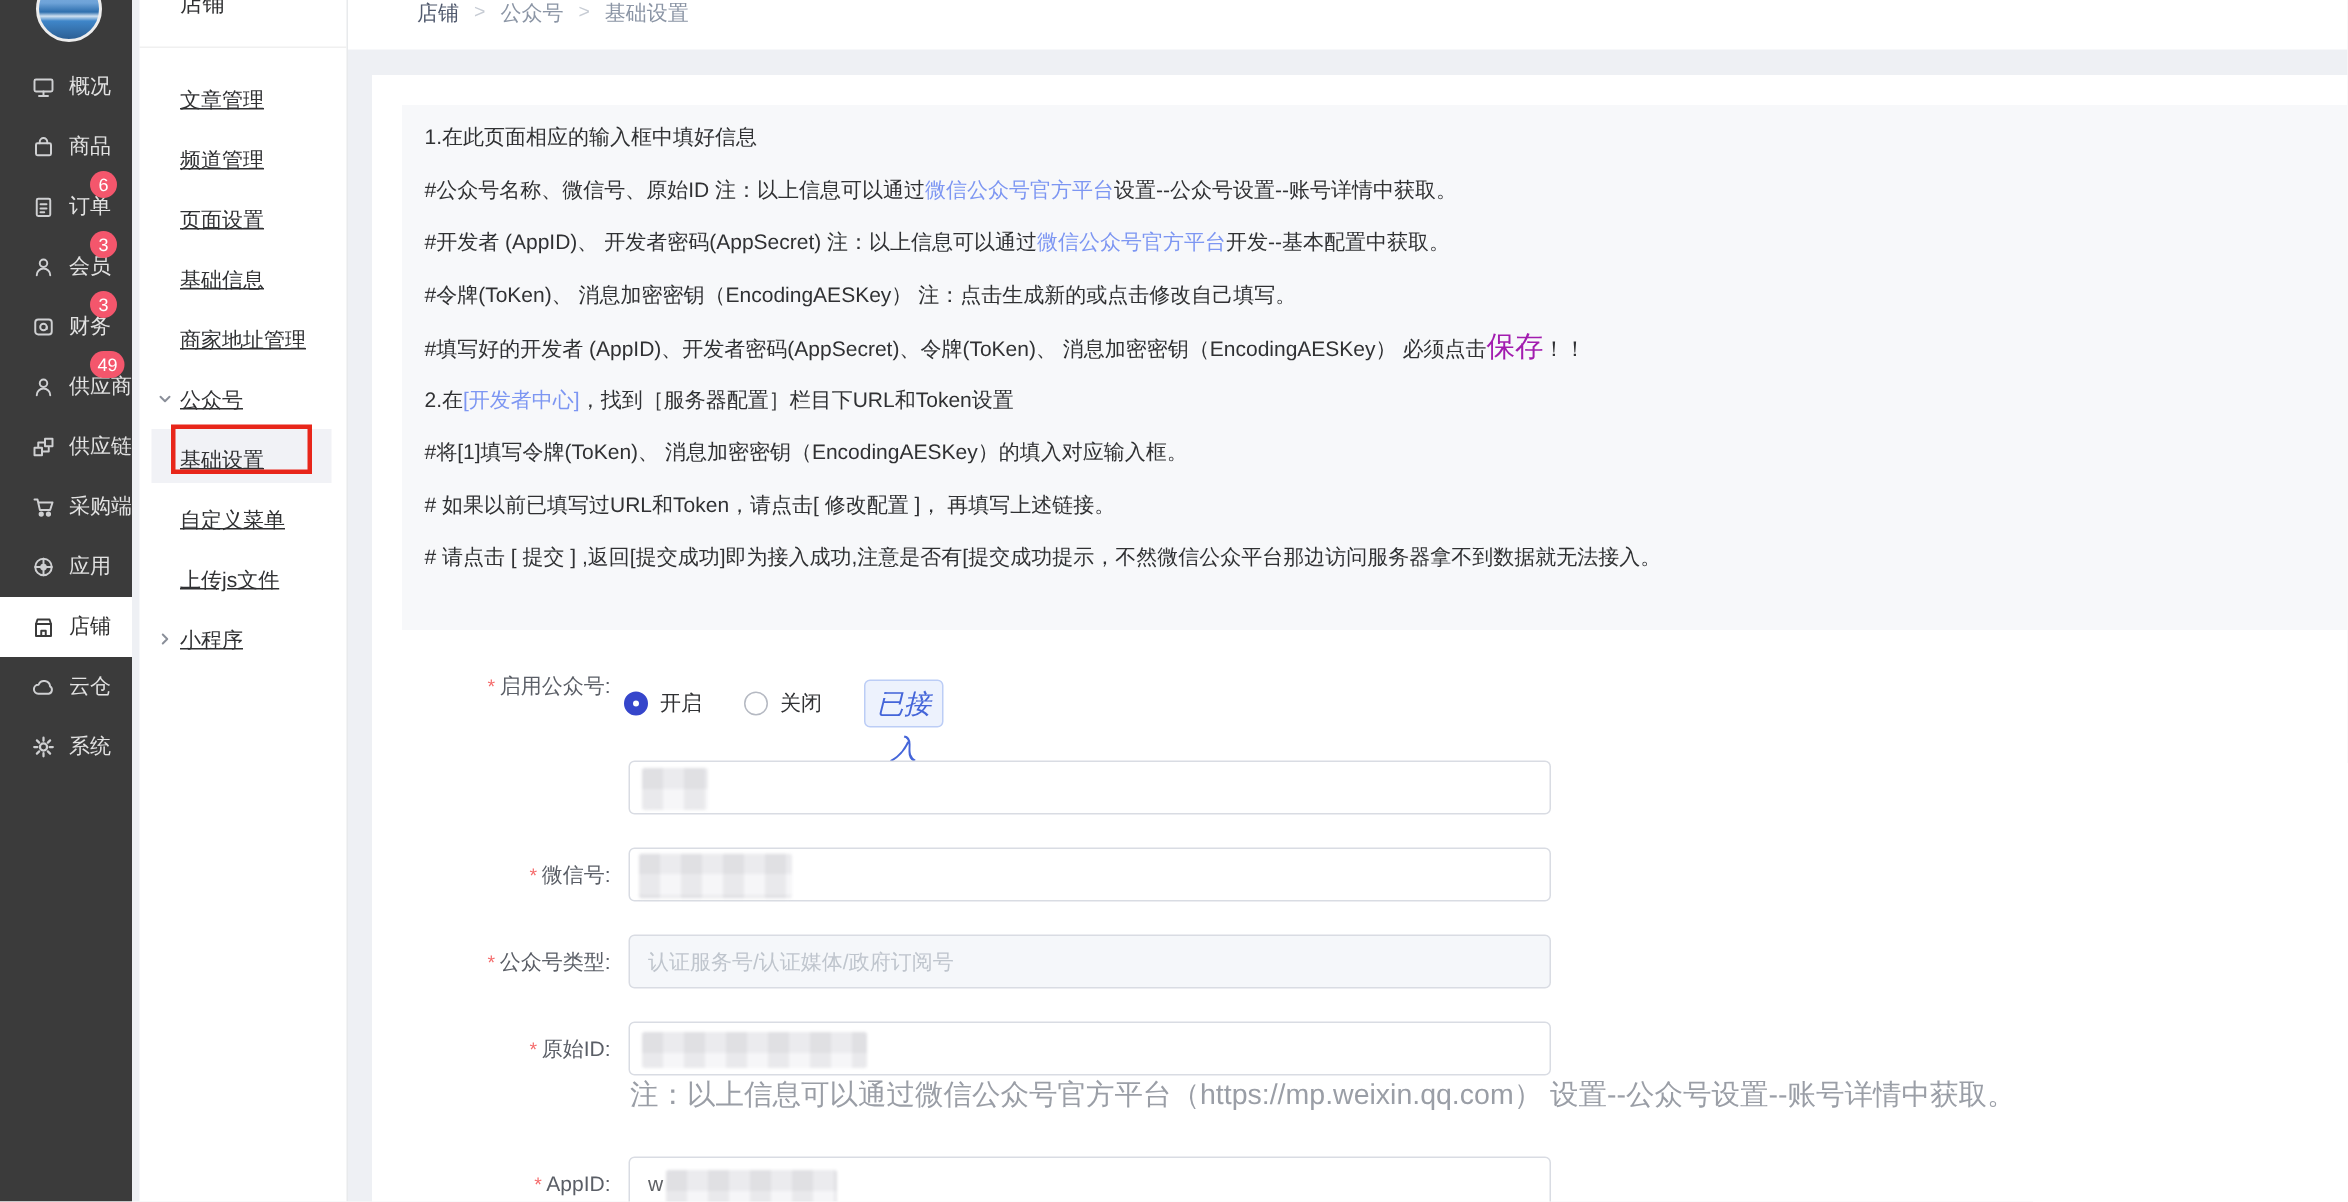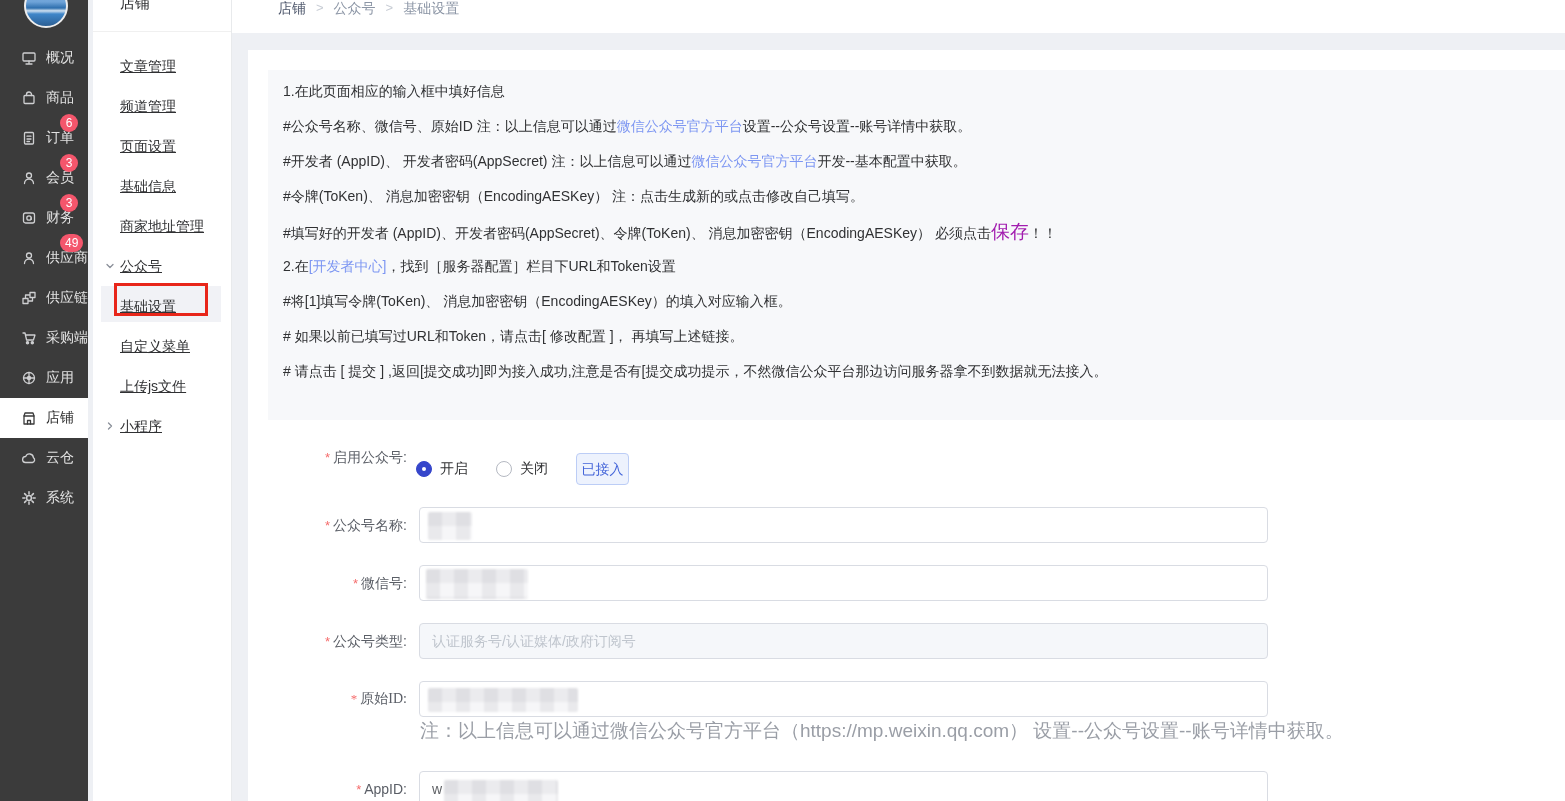--- a/index.html
+++ b/index.html
@@ -50,38 +50,38 @@
     position:absolute; left:20px; top:20px; right:-12px; height:350px;
     background:#f7f8fa; padding:4px 0 0 15px; font-size:14px; color:#303133;
   }
   .ins-line { height:35px; line-height:35px; white-space:nowrap; }
   .link { color:#7d96f2; cursor:pointer; }
   .save-red { color:#a21caf; font-size:19px; }
   
   .f-label { position:absolute; left:0; width:159px; text-align:right; font-size:14px; color:#5a5e66; line-height:36px; white-space:nowrap; }
   .req { color:#f56c6c; margin-right:3px; font-size:13px; }
   .f-input {
-    position:absolute; left:171px; width:849px; height:36px;
+    position:absolute; left:171px; width:615px; height:36px;
     border:1px solid #d9dce3; border-radius:4px; background:#fff;
     font-size:14px; color:#606266; line-height:34px; padding-left:12px;
   }
   .f-input.disabled { background:#f5f7fa; color:#bfc5cd; cursor:not-allowed; }
   .blob {
     position:absolute; filter:blur(1px); border-radius:2px;
     background:
       repeating-linear-gradient(90deg, rgba(120,120,130,0.10) 0 14px, rgba(120,120,130,0) 14px 28px),
       repeating-linear-gradient(180deg, #ebebee 0 14px, #f6f6f8 14px 28px);
   }
   .radio-row { position:absolute; left:168px; height:36px; display:flex; align-items:center; font-size:14px; color:#303133; }
   .radio { width:16px; height:16px; border-radius:50%; border:1px solid #b5b9c2; background:#fff; margin-right:8px; flex:none; position:relative; cursor:pointer; }
   .radio.checked { border-color:#3646cb; background:#3646cb; }
   .radio.checked::after { content:""; position:absolute; left:5px; top:5px; width:4px; height:4px; border-radius:50%; background:#fff; }
   .status-btn {
     margin-left:28px; width:53px; height:32px; border:1px solid #bccdf6; border-radius:4px;
-    background:#edf2fd; color:#4465d9; font-size:14px; line-height:30px; text-align:center; cursor:pointer;
+    background:#edf2fd; color:#4465d9; font-size:18px; line-height:30px; text-align:center; cursor:pointer;font-style:italic;
   }
   .f-note { position:absolute; left:172px; font-size:19px; color:#9a9ea6; line-height:18px; white-space:nowrap; }
   .gap28 { width:28px; }
 </style>
 </head>
 <body>
 
 <div class="sidebar1">
   <div class="avatar"></div>
   <div class="nav1">
@@ -278,34 +278,33 @@
     <div class="f-label" style="top:389px;padding-left:10px;"><span class="req">*</span><span>启用公众号:</span></div>
     <div class="radio-row" style="top:401px;">
       <span class="radio checked"></span>
       <span>开启</span>
       <span class="gap28"></span>
       <span class="radio"></span>
       <span>关闭</span>
       <span class="status-btn">已接入</span>
     </div>
 
-    <div class="f-label" style="top:457px;"><span class="req">*</span><span>公众号名称:</span></div>
     <div class="f-input" style="top:457px;">
       <div class="blob" style="left:8px; top:4px; width:44px; height:28px;"></div>
     </div>
 
     <div class="f-label" style="top:515px;"><span class="req">*</span><span>微信号:</span></div>
     <div class="f-input" style="top:515px;">
       <div class="blob" style="left:6px; top:3px; width:102px; height:30px;"></div>
     </div>
 
     <div class="f-label" style="top:573px;"><span class="req">*</span><span>公众号类型:</span></div>
     <div class="f-input disabled" style="top:573px;"><span>认证服务号/认证媒体/政府订阅号</span></div>
 
-    <div class="f-label" style="top:631px;font-family:Liberation Serif, serif;"><span class="req">*</span><span>原始ID:</span></div>
+    <div class="f-label" style="top:631px;"><span class="req">*</span><span>原始ID:</span></div>
     <div class="f-input" style="top:631px;">
       <div class="blob" style="left:8px; top:6px; width:150px; height:24px;"></div>
     </div>
     <div class="f-note" style="top:672px;">注：以上信息可以通过微信公众号官方平台（https://mp.weixin.qq.com） 设置--公众号设置--账号详情中获取。</div>
 
     <div class="f-label" style="top:721px;"><span class="req">*</span><span>AppID:</span></div>
     <div class="f-input" style="top:721px;">
       <span>w</span>
       <div class="blob" style="left:24px; top:8px; width:114px; height:24px;"></div>
     </div>

